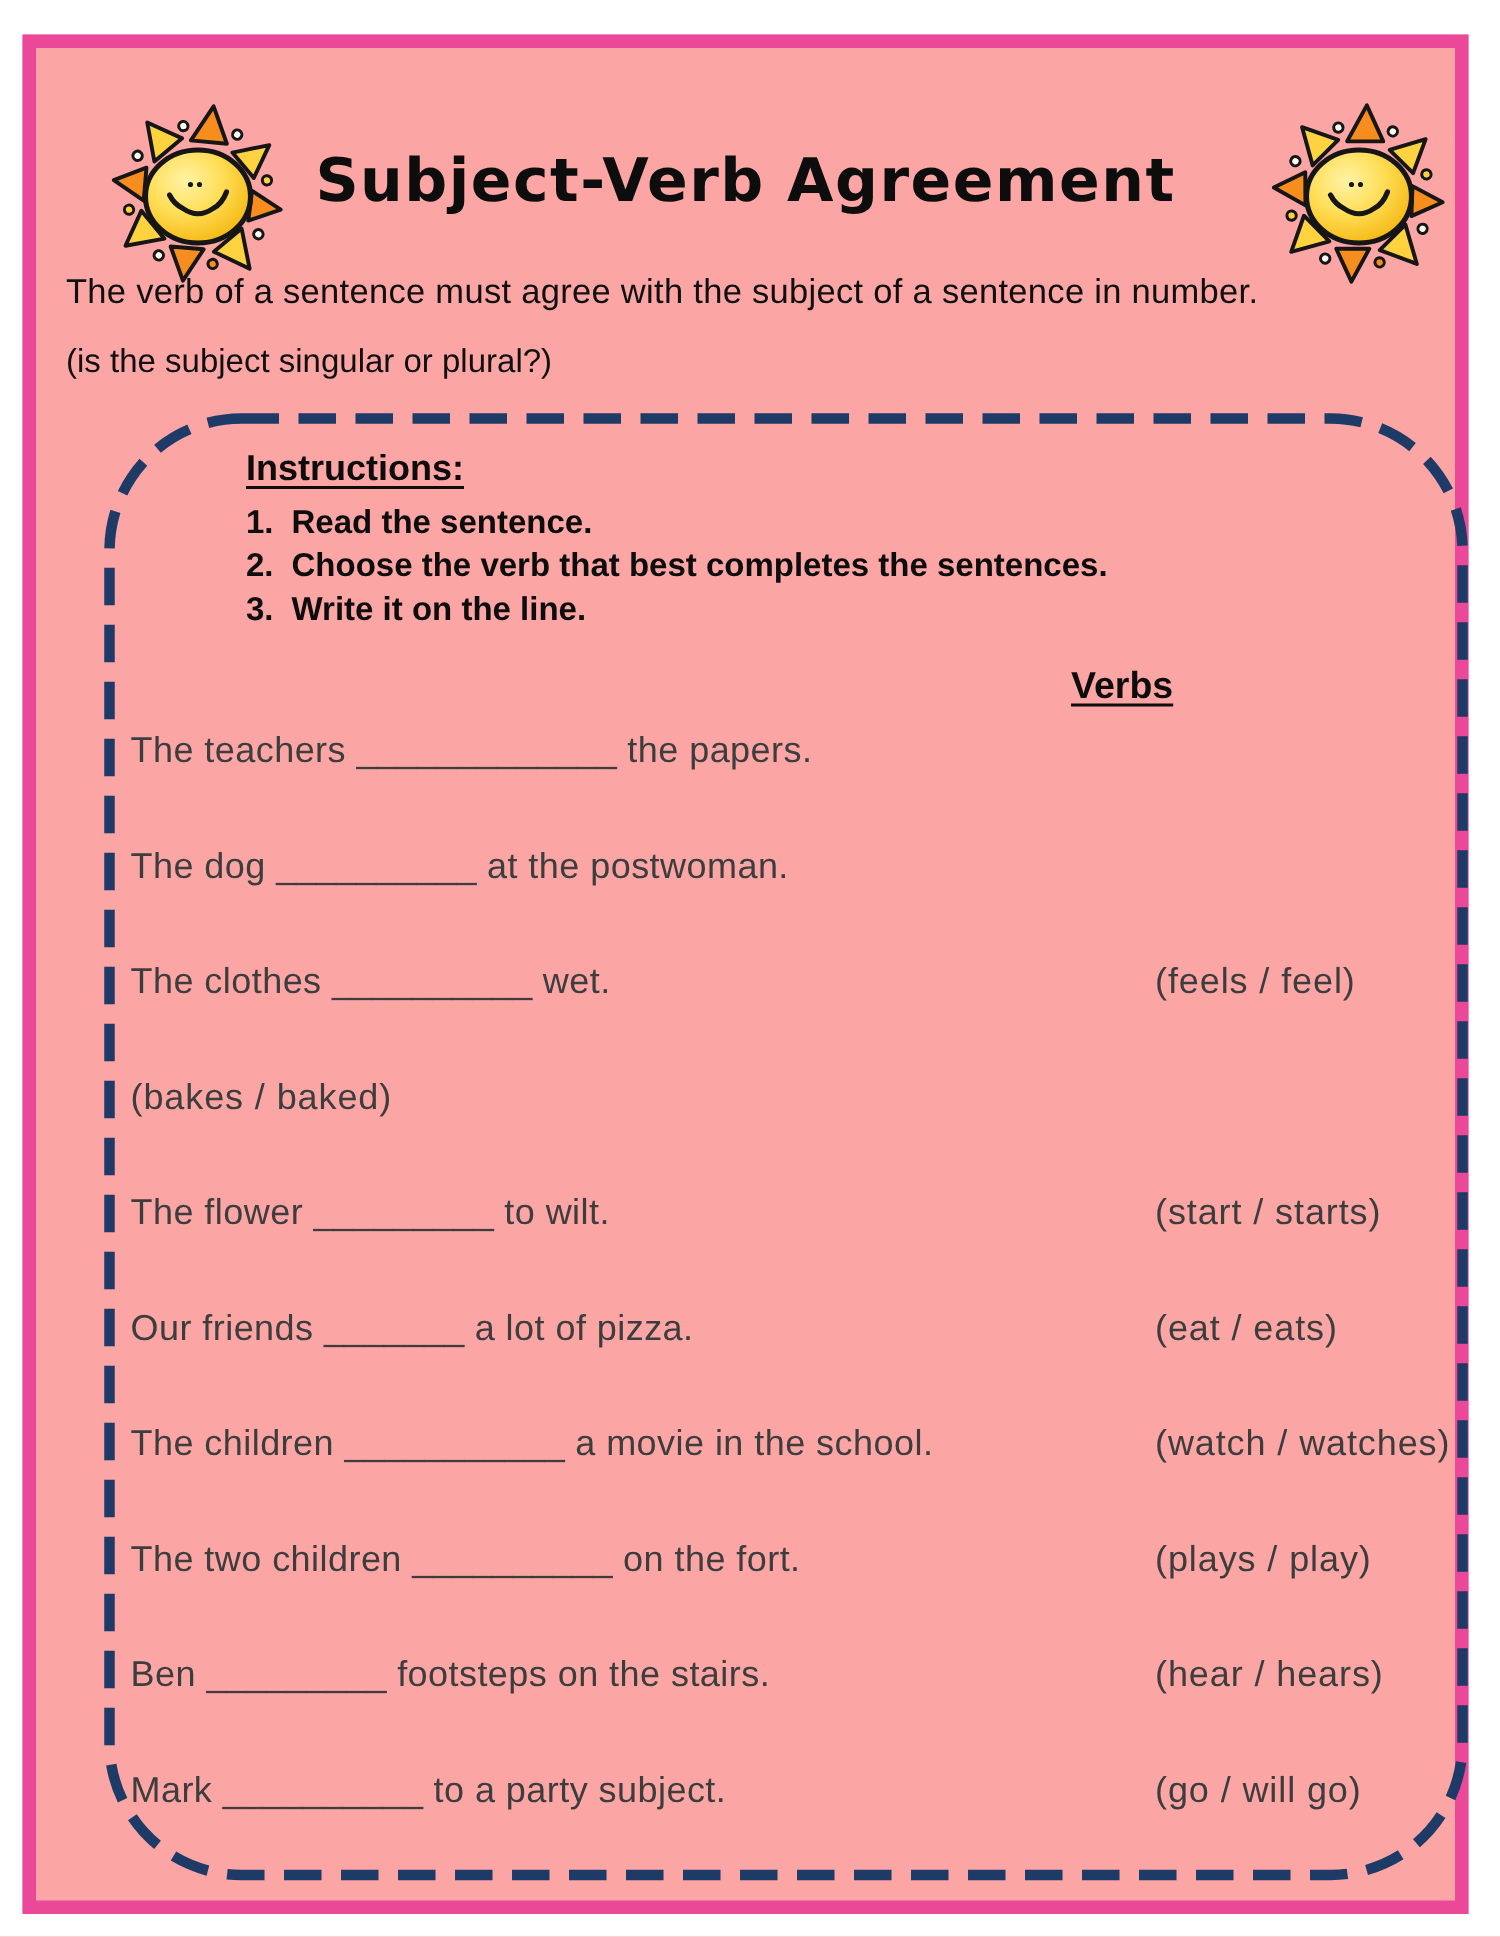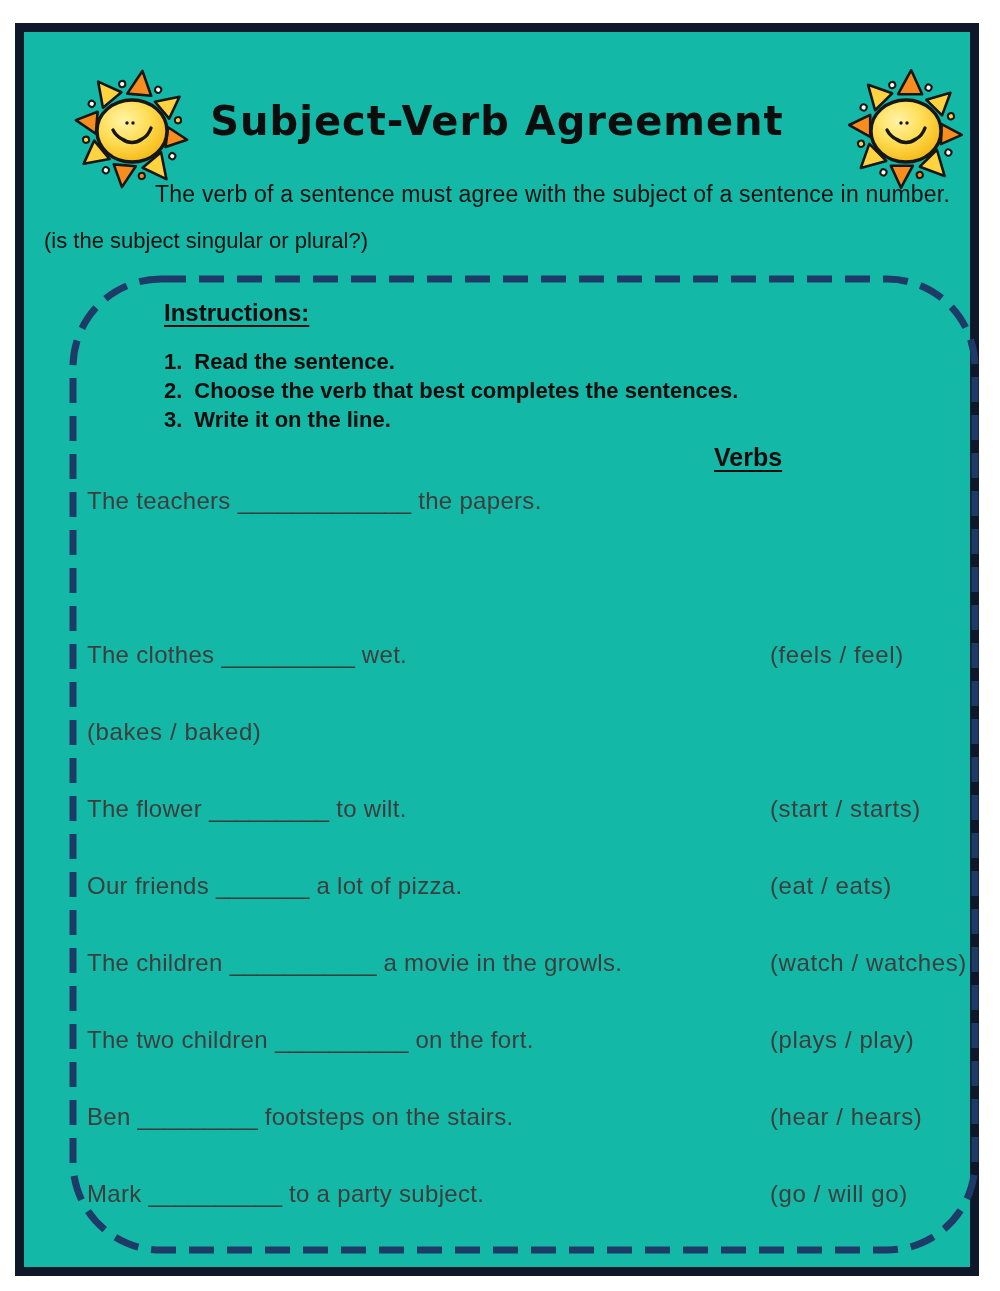--- a/index.html
+++ b/index.html
@@ -5,46 +5,46 @@
   * { margin:0; padding:0; box-sizing:border-box; }
   html,body { width:1000px; height:1291px; }
   body {
     background:#ffffff;
     font-family:"Liberation Sans", sans-serif;
     position:relative;
     overflow:hidden;
   }
   .frame {
     position:absolute; left:15px; top:23px; width:964px; height:1253px;
-    border:9px solid #0f172a; background:#14b8a6;
+    border:9px solid #ec4899; background:#fca5a5;
   }
   
   .sun { position:absolute; width:120px; height:120px; }
   .sun-left  { left:48px;  top:34px; }
   .sun-right { left:822px; top:34px; }
   .page-title {
     position:absolute; left:170px; right:170px; top:66px;
     text-align:center; font-family:"DejaVu Sans", sans-serif;
     font-size:40px; font-weight:bold; color:#0d0d0d; letter-spacing:1px;
   }
   .subtitle {
     position:absolute; left:20px; right:20px; top:149px;
-    text-align:right; font-size:23px; color:#101010; letter-spacing:0.2px;
+    text-align:left; font-size:23px; color:#101010; letter-spacing:0.2px;
   }
   .hint {
     position:absolute; left:20px; right:20px; top:196px;
     font-size:22px; color:#101010;
   }
   
   .dash-box { position:absolute; left:45px; top:243px; width:910px; height:979px; }
   .dash-box svg.border-svg { position:absolute; left:0; top:0; }
   .instructions { position:absolute; left:95px; top:24px; }
   .instructions-heading {
     font-size:24px; font-weight:bold; color:#0d0d0d;
-    text-decoration:underline; text-underline-offset:4px; margin-bottom:20px;
+    text-decoration:underline; text-underline-offset:4px; margin-bottom:6px;
   }
   .step { display:flex; gap:12px; font-size:22px; font-weight:bold; color:#0d0d0d; line-height:29px; }
   .verbs-header {
     position:absolute; left:645px; top:168px; width:220px; text-align:left;
     font-size:25px; font-weight:bold; color:#0d0d0d;
     text-decoration:underline; text-underline-offset:4px;
   }
   .rows { position:absolute; left:18px; top:212px; right:10px; }
   .row { height:77px; display:grid; grid-template-columns:647px 1fr; align-items:start;gap:36px; }
   .sentence { font-size:24px; color:#3d3d3d; letter-spacing:0.3px; white-space:nowrap; }
@@ -218,20 +218,23 @@
 
     <div class="rows">
 
       <div class="row">
         <div class="sentence">
           <span class="part">The teachers</span><span class="blank">_____________</span><span class="part">the papers.</span>
         </div>
       </div>
 
       <div class="row">
+        <div class="sentence">
+          <span class="part">The dog</span><span class="blank">__________</span><span class="part">at the postwoman.</span>
+        </div>
       </div>
 
       <div class="row">
         <div class="sentence">
           <span class="part">The clothes</span><span class="blank">__________</span><span class="part">wet.</span>
         </div>
         <div class="options">(feels / feel)</div>
       </div>
 
       <div class="row">
@@ -247,21 +250,21 @@
 
       <div class="row">
         <div class="sentence">
           <span class="part">Our friends</span><span class="blank">_______</span><span class="part">a lot of pizza.</span>
         </div>
         <div class="options">(eat / eats)</div>
       </div>
 
       <div class="row">
         <div class="sentence">
-          <span class="part">The children</span><span class="blank">___________</span><span class="part">a movie in the growls.</span>
+          <span class="part">The children</span><span class="blank">___________</span><span class="part">a movie in the school.</span>
         </div>
         <div class="options">(watch / watches)</div>
       </div>
 
       <div class="row">
         <div class="sentence">
           <span class="part">The two children</span><span class="blank">__________</span><span class="part">on the fort.</span>
         </div>
         <div class="options">(plays / play)</div>
       </div>

